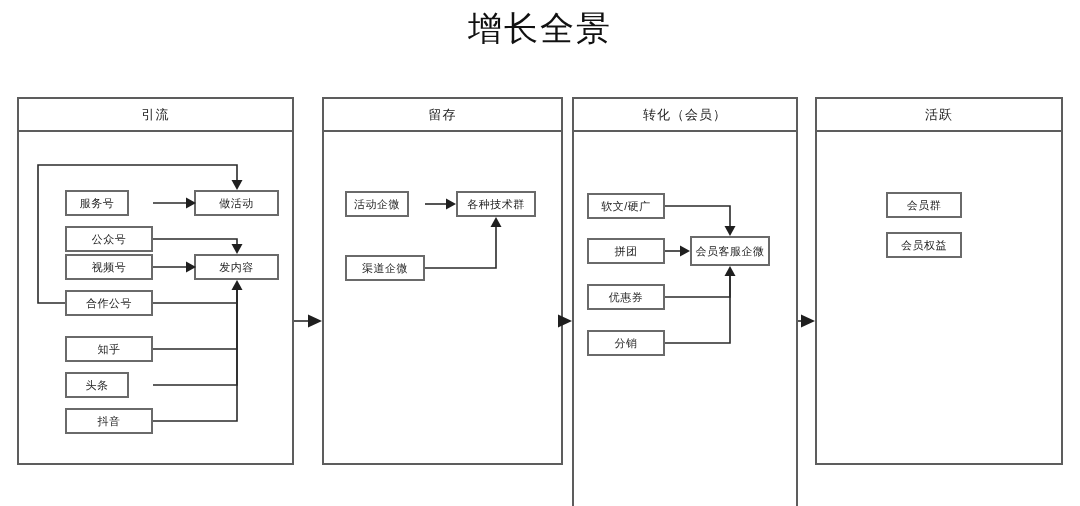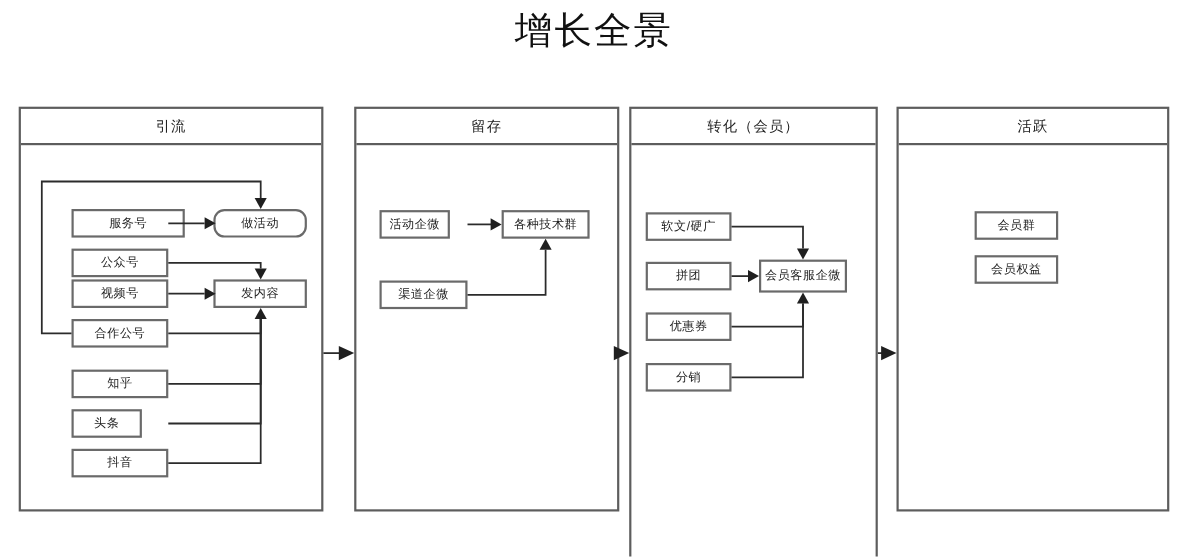--- a/index.html
+++ b/index.html
@@ -91,28 +91,28 @@
 <body>
 
 <div id="stage">
 
   <div id="diagram-title">增长全景</div>
 
   <div class="panel" style="left:17px; top:97px; width:277px; height:368px;">
     <div class="panel-header">引流</div>
   </div>
 
-  <div class="node" style="left:65px; top:190px; width:103px; height:26px;">服务号</div>
+  <div class="node" style="left:65px; top:190px; width:64px; height:26px;">服务号</div>
   <div class="node" style="left:65px; top:254px; width:88px; height:26px;">视频号</div>
   <div class="node" style="left:65px; top:226px; width:88px; height:26px;">公众号</div>
   <div class="node" style="left:65px; top:290px; width:88px; height:26px;">合作公号</div>
   <div class="node" style="left:65px; top:336px; width:88px; height:26px;">知乎</div>
   <div class="node" style="left:65px; top:372px; width:64px; height:26px;">头条</div>
   <div class="node" style="left:65px; top:408px; width:88px; height:26px;">抖音</div>
-  <div class="node" style="left:194px; top:190px; width:85px; height:26px;border-radius:10px;">做活动</div>
+  <div class="node" style="left:194px; top:190px; width:85px; height:26px;">做活动</div>
   <div class="node" style="left:194px; top:254px; width:85px; height:26px;">发内容</div>
 
   <div class="panel" style="left:322px; top:97px; width:241px; height:368px;">
     <div class="panel-header">留存</div>
   </div>
 
   <div class="node" style="left:345px; top:191px; width:64px; height:26px;">活动企微</div>
   <div class="node" style="left:345px; top:255px; width:80px; height:26px;">渠道企微</div>
   <div class="node" style="left:456px; top:191px; width:80px; height:26px;">各种技术群</div>
 

